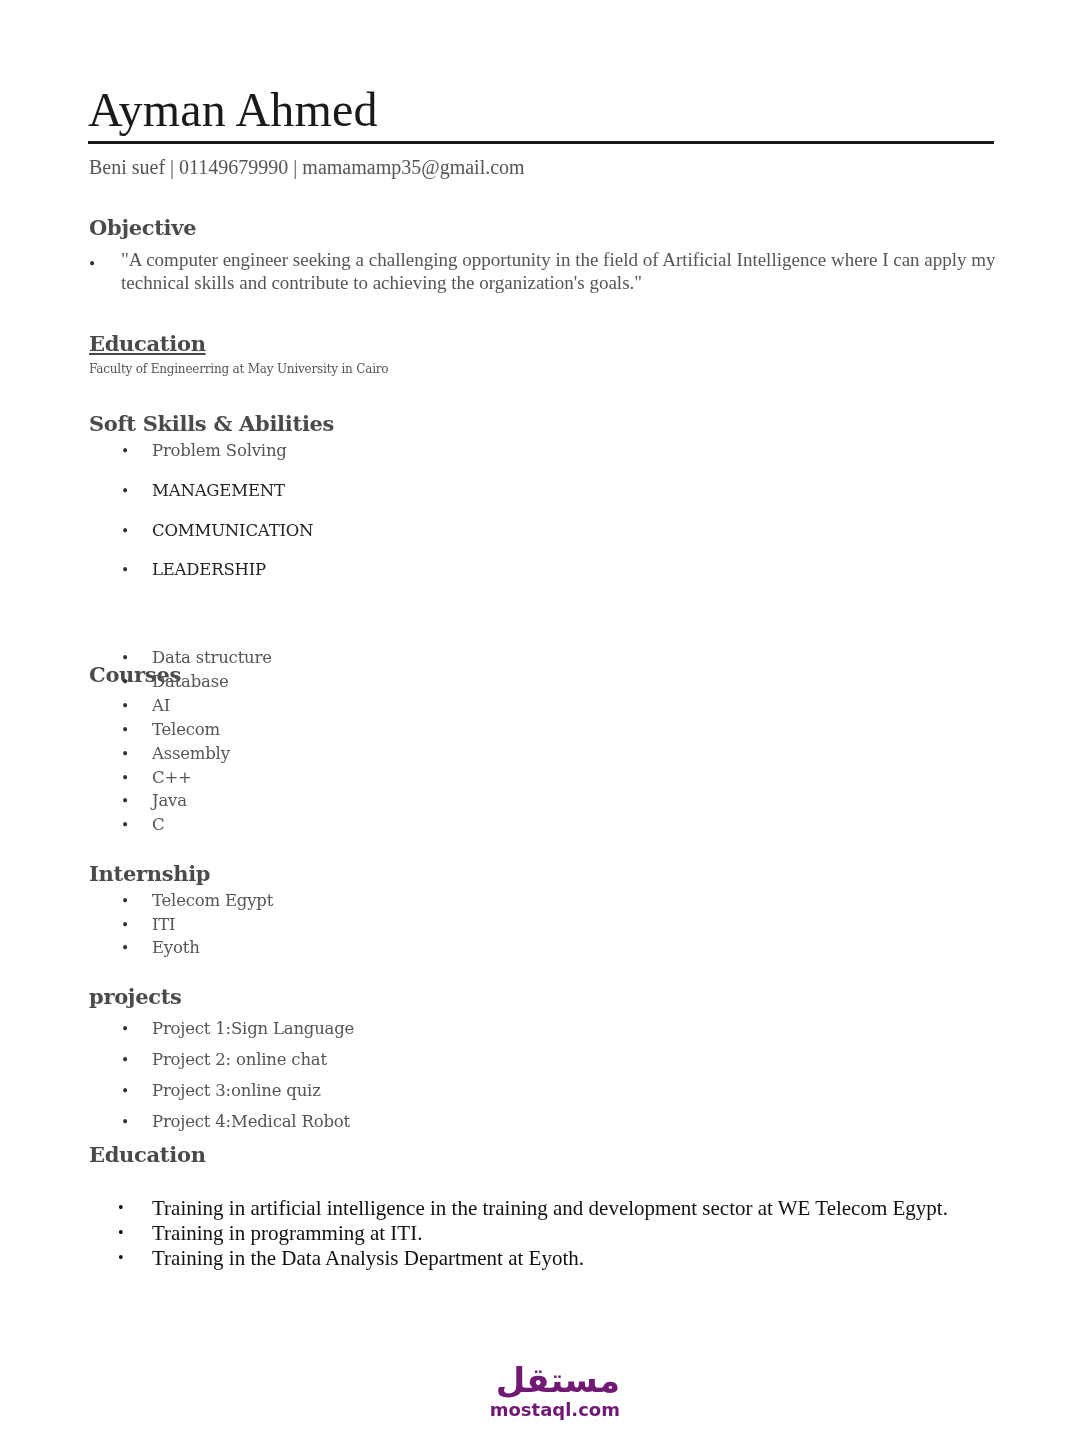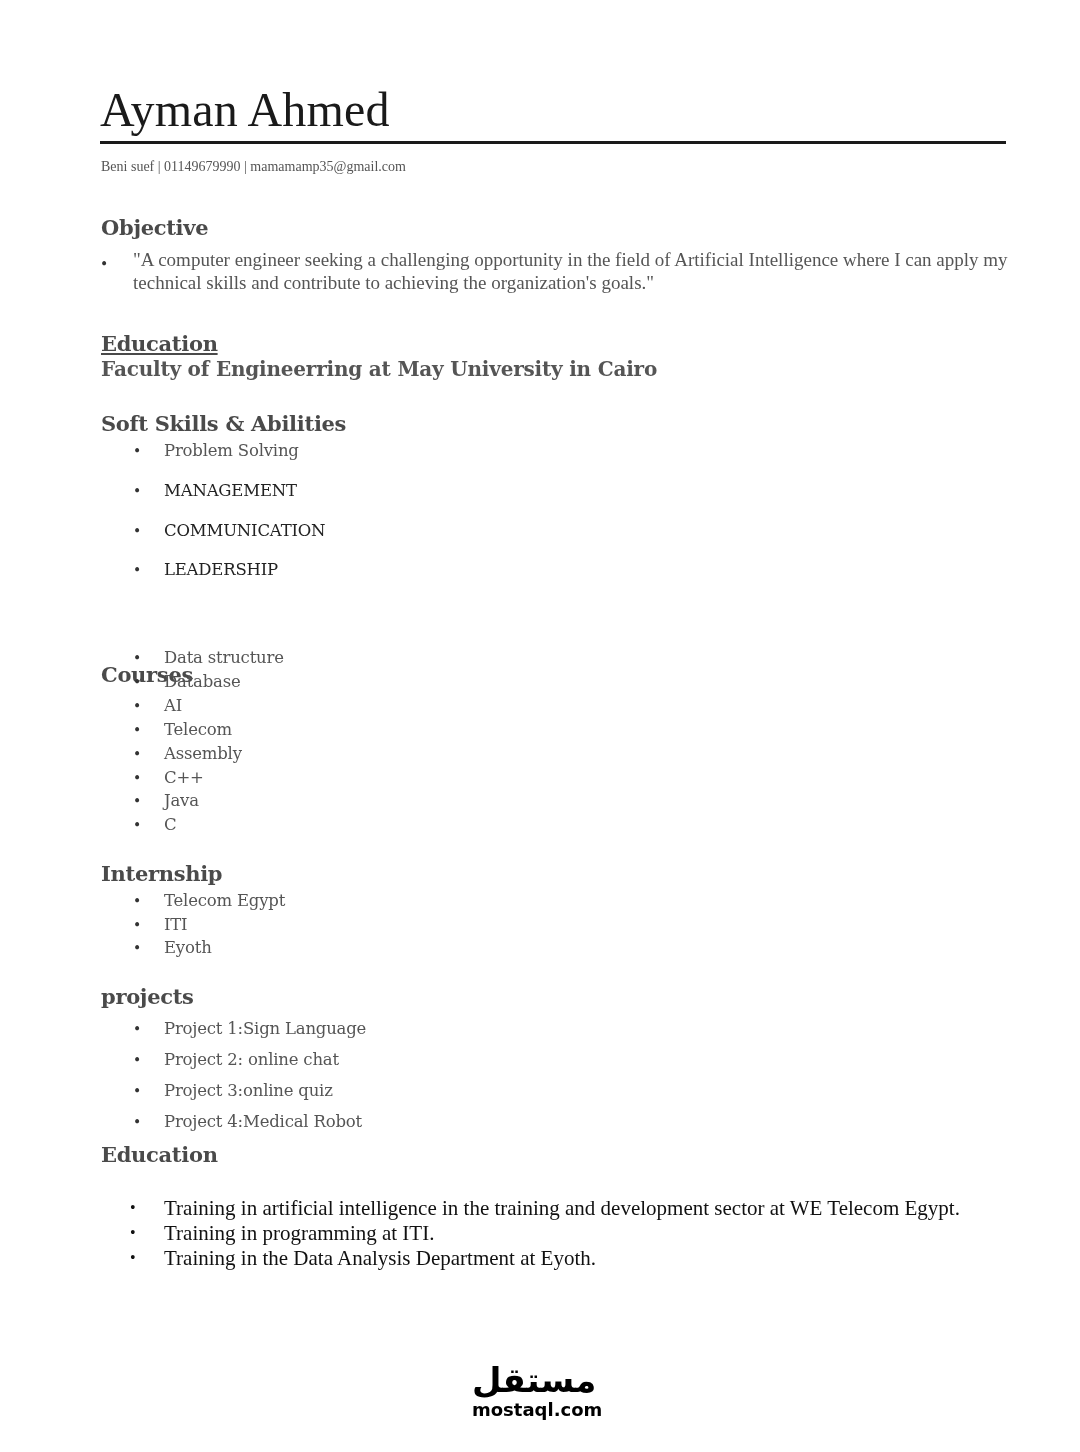--- a/index.html
+++ b/index.html
@@ -1,48 +1,47 @@
 <!DOCTYPE html>
 <html><head>
   <meta charset="utf-8">
   <style>
     html, body { margin: 0; padding: 0; background: #ffffff; }
     body {
       width: 1080px; height: 1452px; position: relative; overflow: hidden;
       font-family: "DejaVu Serif", "Liberation Serif", serif;
       color: #555555;
     }
-    .page { position: absolute; left: 12px; top: 0; width: 936px; height: 1452px; }
+    .page { position: absolute; left: 0; top: 0; width: 936px; height: 1452px; }
     .name {
       position: absolute; left: 88px; top: 80px;
       font-family: "Liberation Serif", serif;
       font-size: 48px; color: #1a1a1a; letter-spacing: 0.2px;
       line-height: 60px; white-space: nowrap;
     }
     .rule {
       position: absolute; left: 88px; top: 141px; width: 906px; height: 3px;
       background: #1a1a1a;
     }
     .contact {
       position: absolute; left: 89px; top: 155px;
       font-family: "Liberation Serif", serif;
-      font-size: 14px; color: #555555; white-space: nowrap; line-height: 24px;
+      font-size: 20px; color: #555555; white-space: nowrap; line-height: 24px;
     }
     .heading {
       position: absolute; left: 89px;
       font-family: "DejaVu Serif", serif; font-weight: bold;
       font-size: 21px; color: #4a4a4a; white-space: nowrap; line-height: 28px;
       letter-spacing: -0.3px;
     }
     .plain {
       position: absolute; left: 89px;
       font-family: "DejaVu Serif", serif;
-      font-size: 20px; color: #555555; white-space: nowrap; line-height: 22px;
+      font-size: 12px; color: #555555; white-space: nowrap; line-height: 22px;
       letter-spacing: -0.2px;
-      font-weight: bold;
     }
     .item {
       position: absolute; left: 118px; height: 24px;
       font-family: "DejaVu Serif", serif; font-size: 16.5px; color: #555555;
       line-height: 24px; white-space: nowrap; letter-spacing: -0.2px;
     }
     .item .bullet {
       position: absolute; left: 0; top: 0; width: 14px; text-align: center;
       font-size: 14px; color: #333333;
     }
@@ -58,22 +57,22 @@
       font-size: 19px; color: #555555; line-height: 23px;
     }
     .exp-item {
       position: absolute; left: 118px; height: 26px;
       font-family: "Liberation Serif", serif; font-size: 21px; color: #111111;
       line-height: 26px; white-space: nowrap;
     }
     .exp-item .bullet { position: absolute; left: 0; top: 0; font-size: 16px; }
     .exp-item .txt { position: absolute; left: 34px; top: 0; }
     .watermark {
-      position: absolute; left: 460px; top: 1360px; width: 160px; text-align: left;
-      color: #000000;
+      position: absolute; left: 460px; top: 1360px; width: 160px; text-align: right;
+      color: #701a75;
     }
     .watermark .ar {
       font-family: "DejaVu Sans", sans-serif; font-weight: bold; font-size: 34px; line-height: 40px;
     }
     .watermark .lat {
       font-family: "DejaVu Sans", sans-serif; font-weight: bold; font-size: 18px; line-height: 20px;
     }
   </style>
 </head>
 <body>

